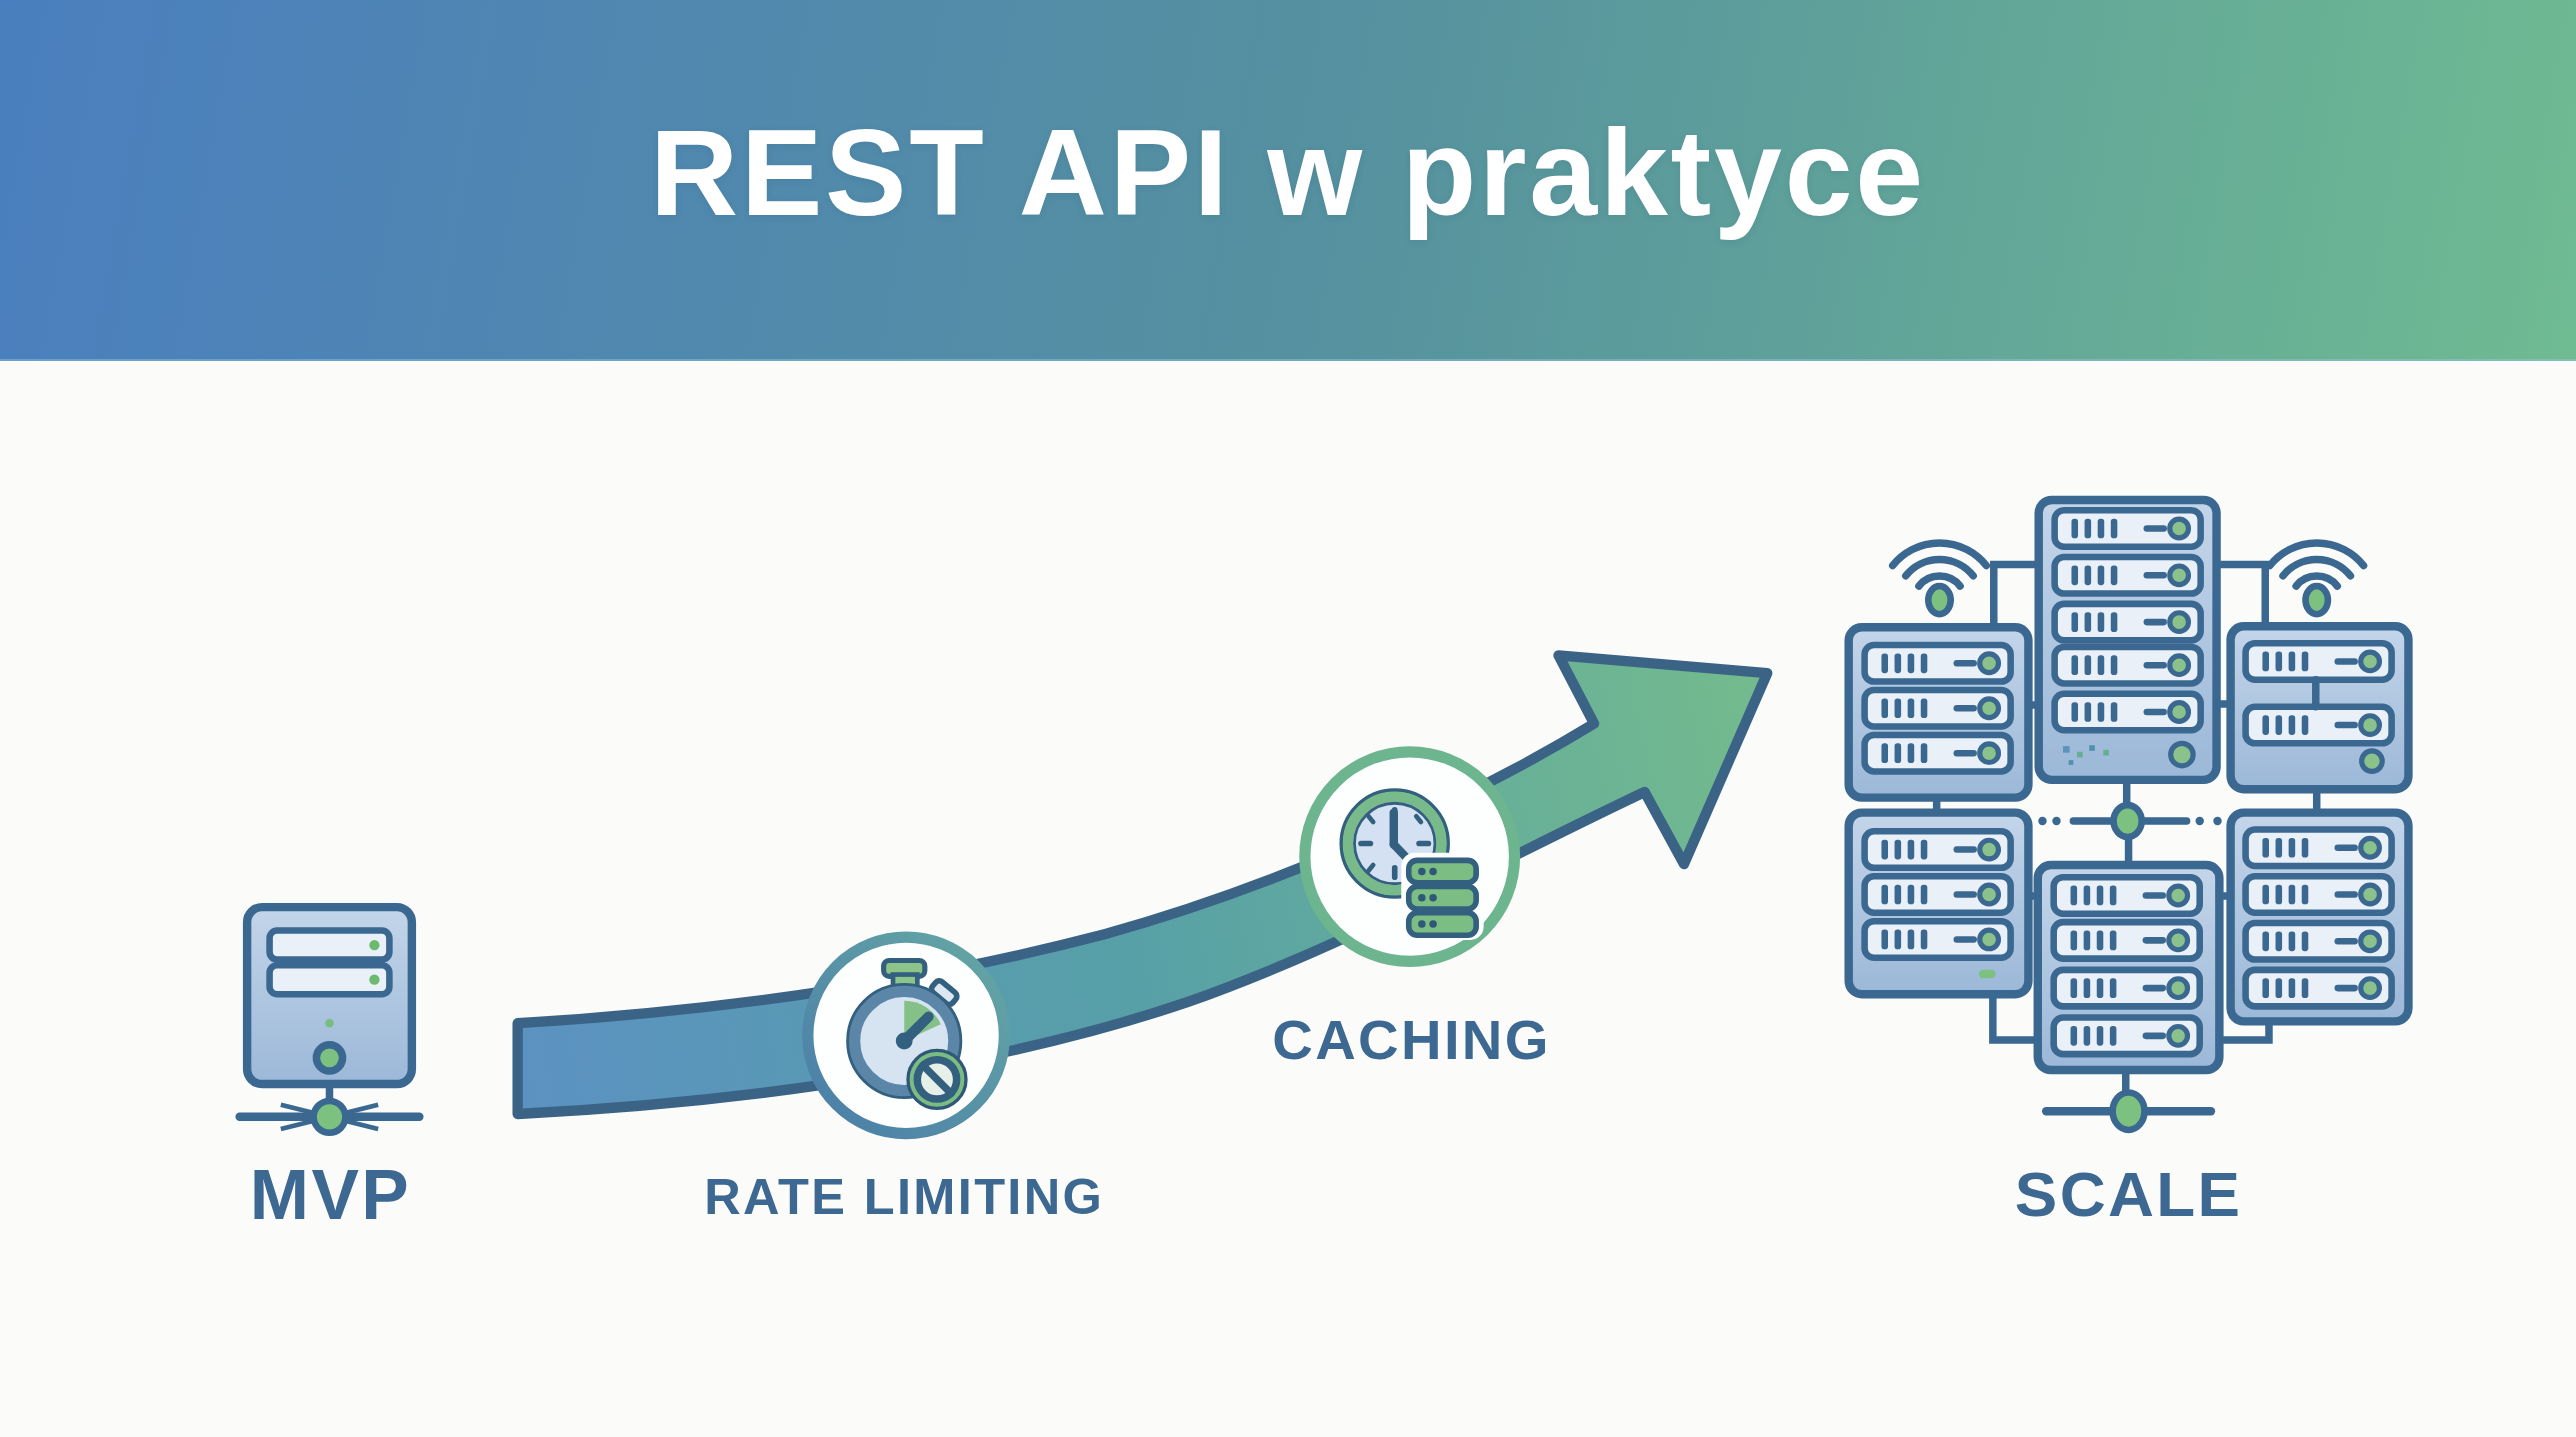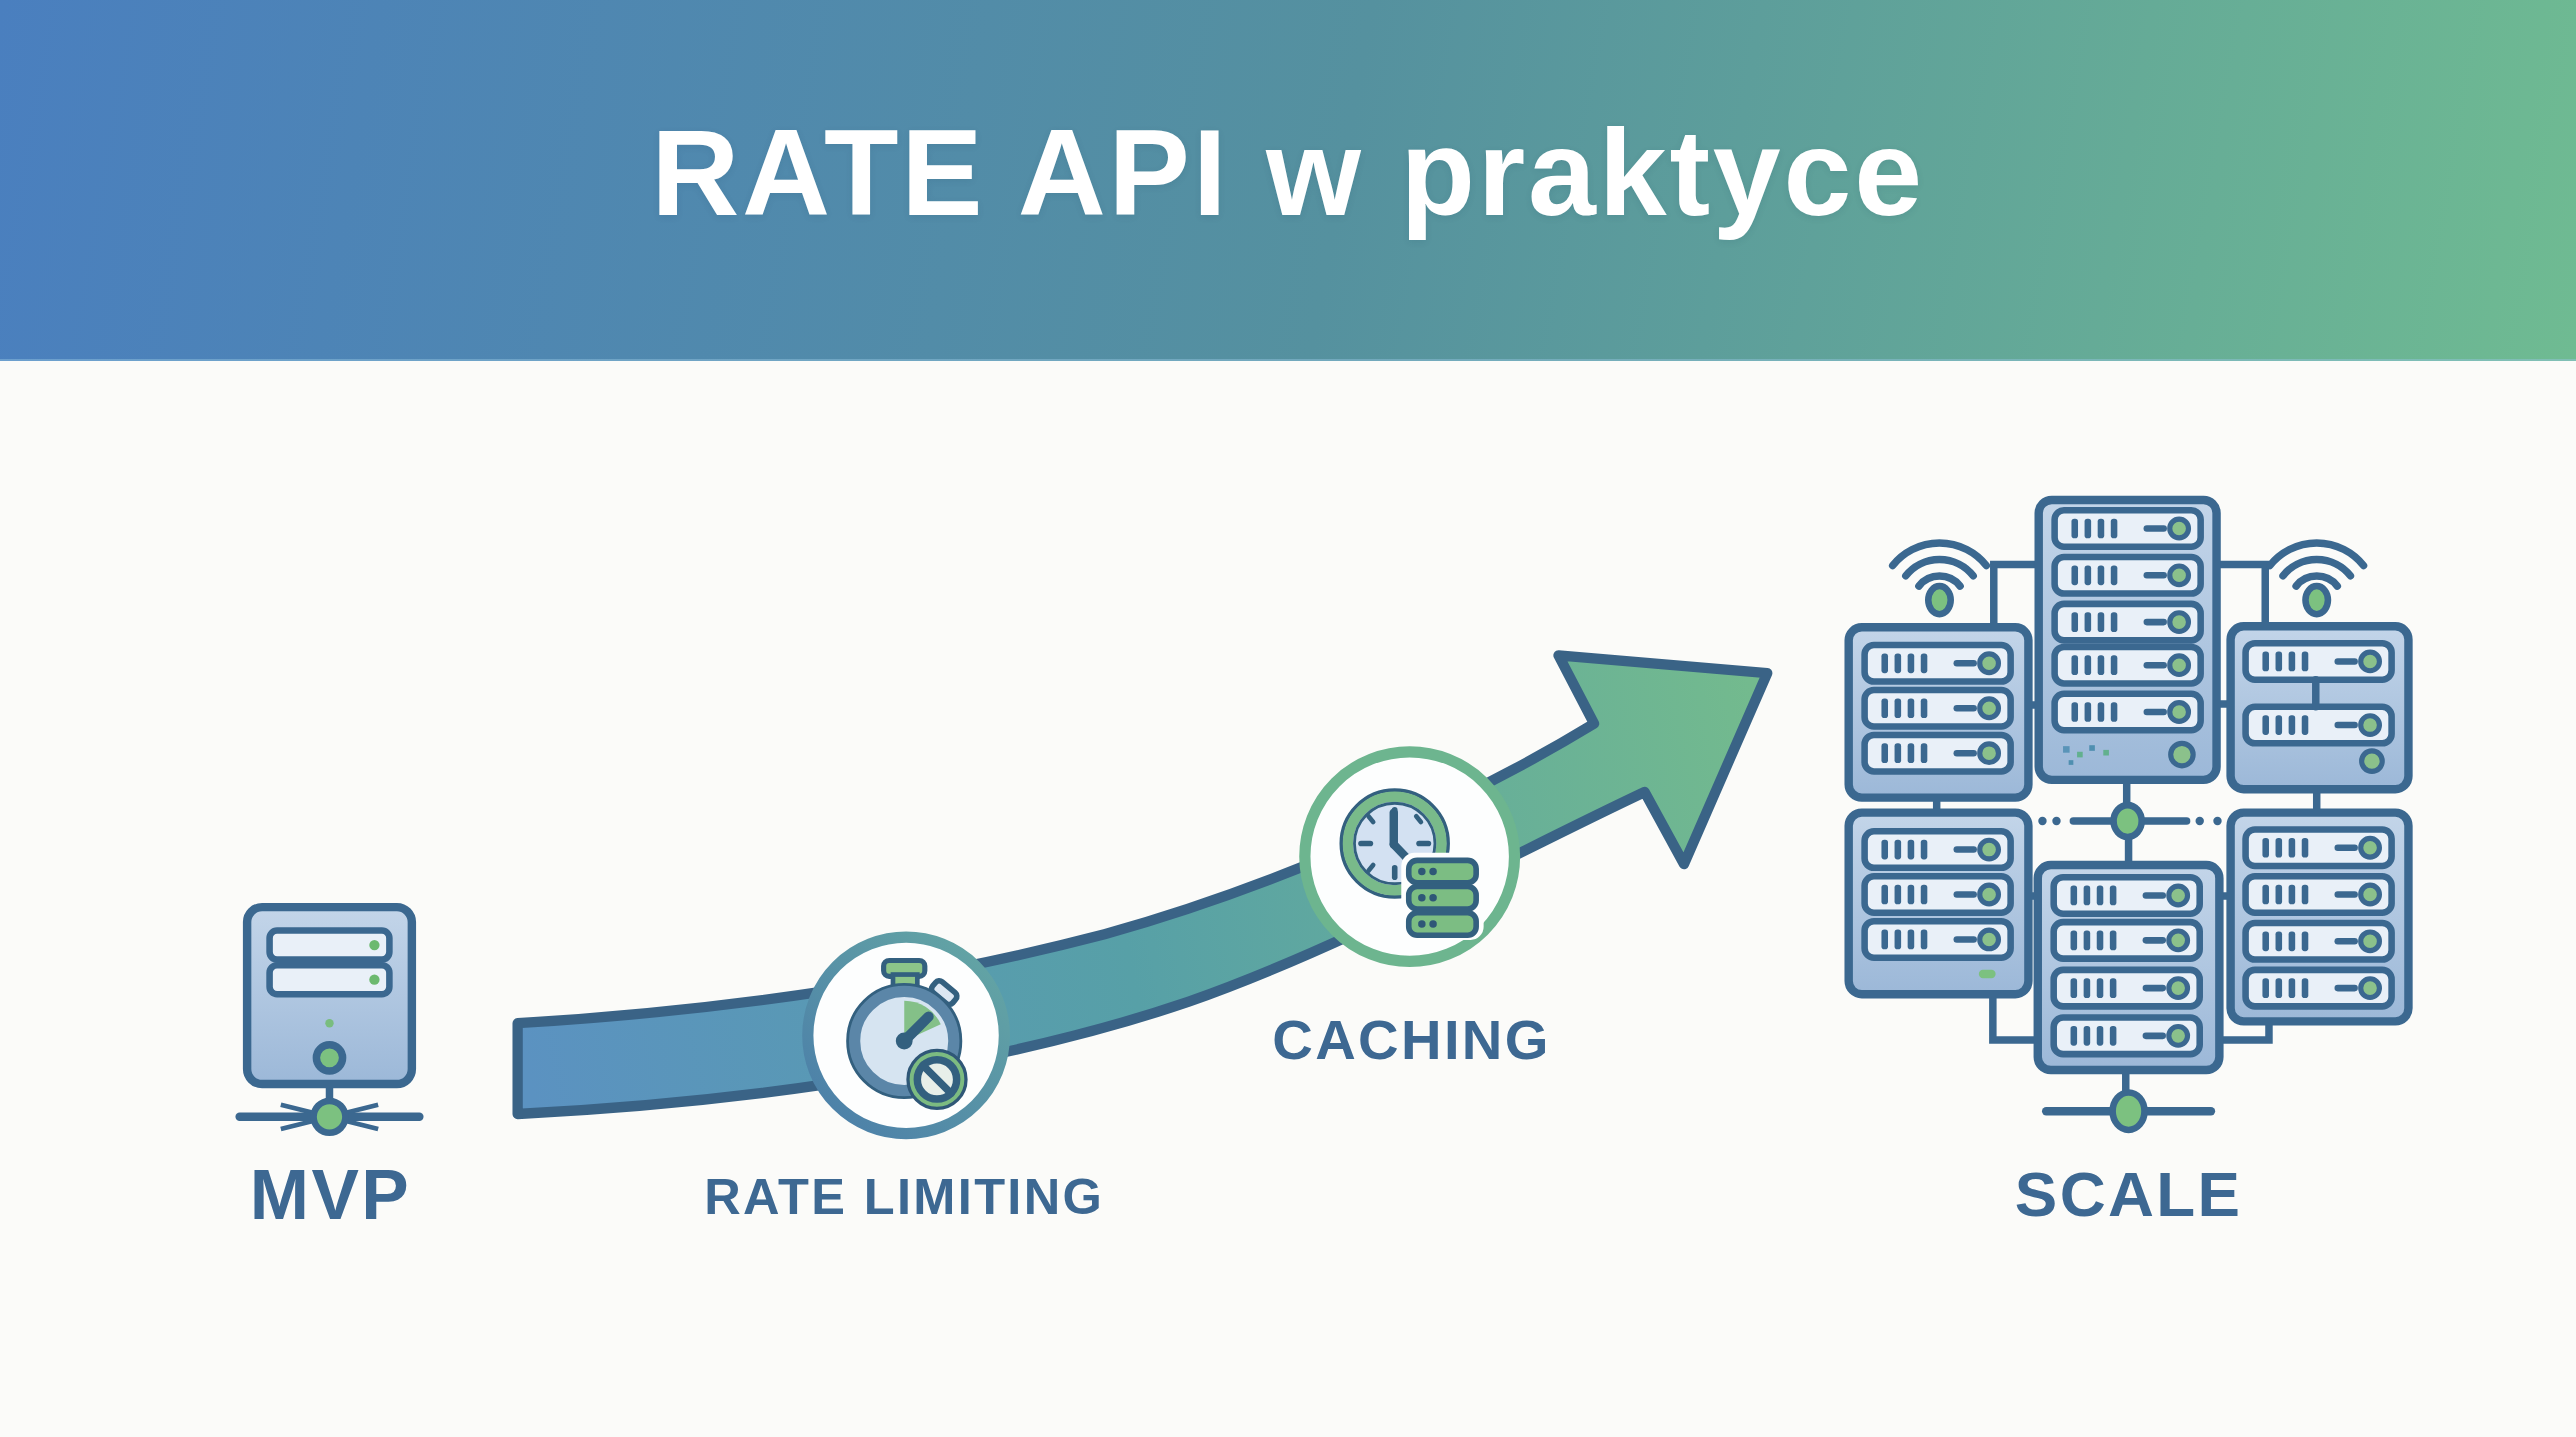--- a/index.html
+++ b/index.html
@@ -22,21 +22,21 @@
   .node{fill:#7cc180;stroke:#3b6890;stroke-width:7;}
   .lbl{fill:#3d6892;font-family:"Liberation Sans",sans-serif;font-weight:700;
        letter-spacing:2.5px;text-anchor:middle;}
 </style>
 </head>
 <body>
 
 <div class="canvas">
 
   <header class="hero">
-    <h1 class="title">RATE API w praktyce</h1>
+    <h1 class="title">REST API w praktyce</h1>
   </header>
 
   <svg class="diagram" viewBox="0 0 2752 1536" xmlns="http://www.w3.org/2000/svg">
     <defs>
       <linearGradient id="bandGrad" gradientUnits="userSpaceOnUse" x1="553" y1="1100" x2="1888" y2="820">
         <stop offset="0" stop-color="#5b92c1"></stop>
         <stop offset="0.48" stop-color="#57a0a7"></stop>
         <stop offset="1" stop-color="#73ba8e"></stop>
       </linearGradient>
       <linearGradient id="rackGrad" x1="0" y1="0" x2="0" y2="1">

